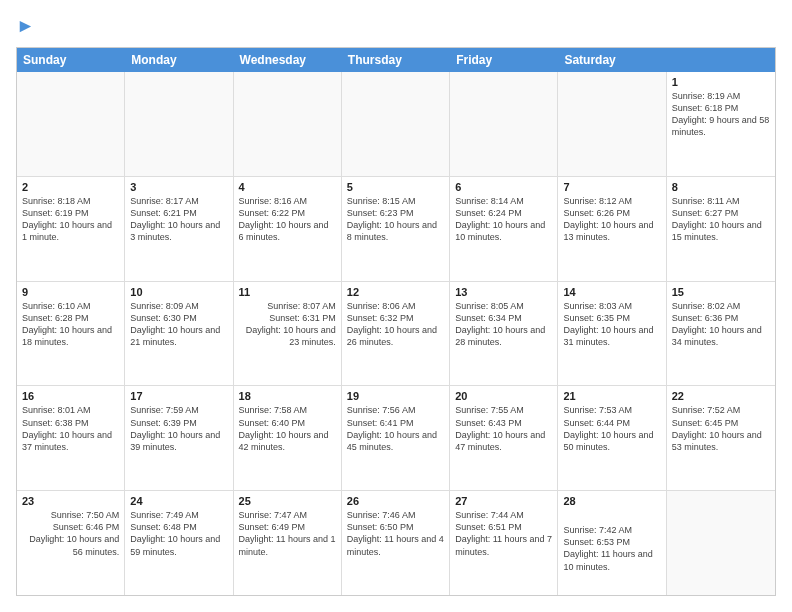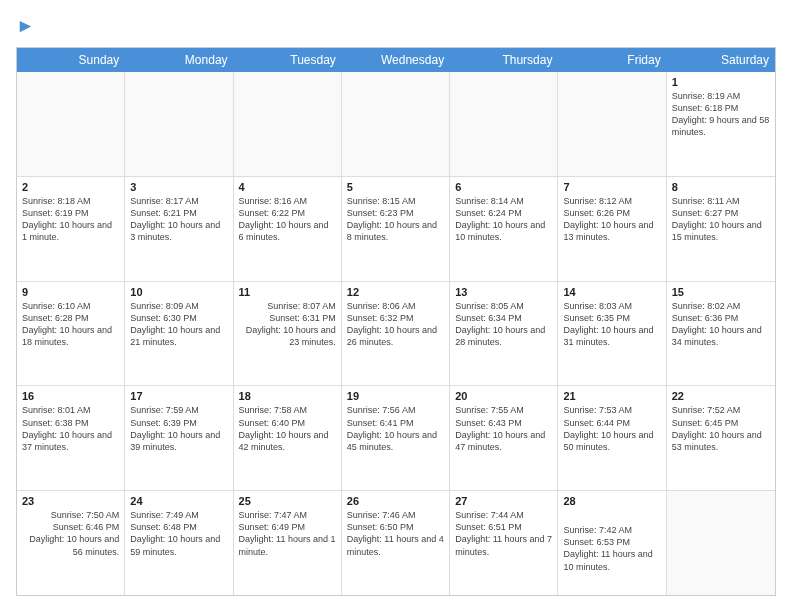--- a/index.html
+++ b/index.html
@@ -46,23 +46,23 @@
       flex-direction: column;
     }
     .cal-header {
       display: grid;
       grid-template-columns: repeat(7, 1fr);
       background: #4a90d9;
     }
     .cal-header-cell {
       color: #fff;
       font-size: 12px;
-      font-weight: normal;
+      font-weight: bold;
       padding: 5px 6px;
-      text-align: right;
+      text-align: left;
     }
     .cal-body {
       display: flex;
       flex-direction: column;
       flex: 1;
     }
     .cal-row {
       display: grid;
       grid-template-columns: repeat(7, 1fr);
       flex: 1;
@@ -117,21 +117,20 @@
     <div class="title-block">
       <div class="month-year"></div>
       <div class="location"></div>
     </div>
   </div>
 
   <div class="calendar">
     <div class="cal-header">
     <div class="cal-header-cell">Sunday</div>
         <div class="cal-header-cell">Monday</div>
-        <div class="cal-header-cell">Tuesday</div>
         <div class="cal-header-cell">Wednesday</div>
         <div class="cal-header-cell">Thursday</div>
         <div class="cal-header-cell">Friday</div>
         <div class="cal-header-cell">Saturday</div>
       </div>
     <div class="cal-body">
     <div class="cal-row">
           <div class="cal-cell empty"></div>
           <div class="cal-cell empty"></div>
           <div class="cal-cell empty"></div>

